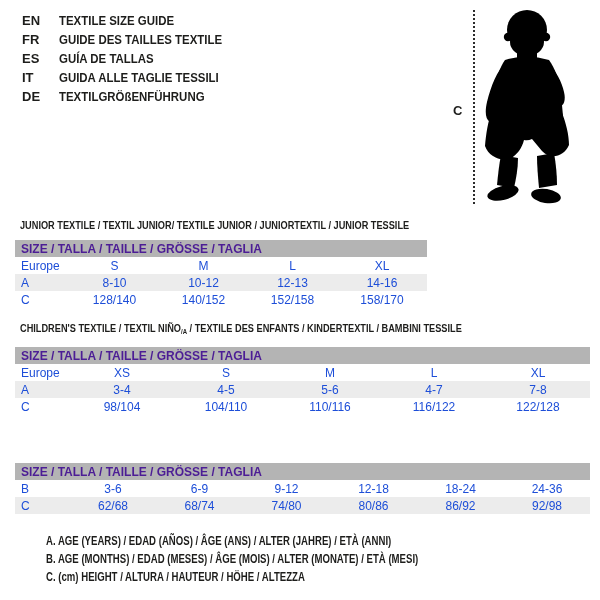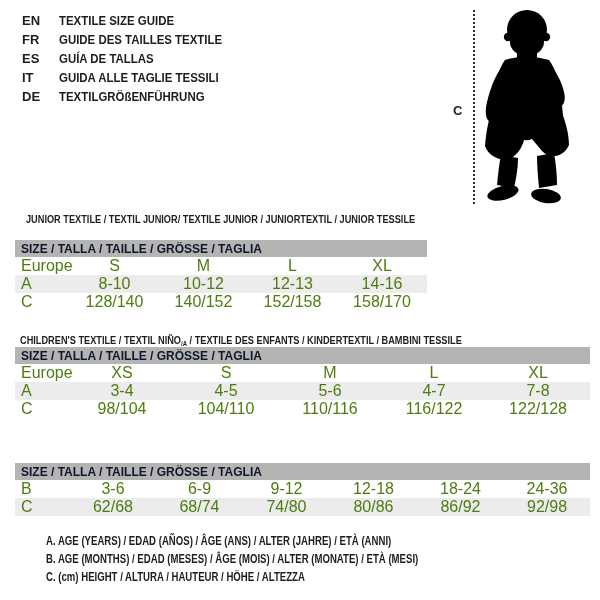--- a/index.html
+++ b/index.html
@@ -22,22 +22,22 @@
   #dash-line { position:absolute; left:23px; top:10px; height:194px; width:0; border-left:2px dotted #2b2b2b; }
   #measure-label { position:absolute; left:3px; top:103px; font-size:13px; font-weight:700; }
   #baby-svg { position:absolute; left:32px; top:8px; }
 
   
   .sec-title { position:absolute; left:20px; font-size:11.5px; font-weight:700; letter-spacing:0; line-height:18px; }
   .sub-a { font-size:7.5px; vertical-align:-2px; }
 
   
   .size-table { position:absolute; left:15px; border-collapse:collapse; table-layout:fixed; }
-  .size-table td { height:17px; padding:0; font-size:16px; text-align:center; vertical-align:middle; color:#4d7c0f; }
-  .size-table tr.hdr td { background:#b4b4b4; text-align:left; padding-left:6px; font-weight:700; color:#0f172a; font-size:12px; }
+  .size-table td { height:17px; padding:0; font-size:12px; text-align:center; vertical-align:middle; color:#1d4ed8; }
+  .size-table tr.hdr td { background:#b4b4b4; text-align:left; padding-left:6px; font-weight:700; color:#4c1d95; font-size:12px; }
   .size-table td.lbl { text-align:left; padding-left:6px; }
   .size-table tr.shaded td { background:#ececec; }
 
   
   #legend { position:absolute; left:15px; top:534px; }
   .legend-line { height:18px; font-size:12px; font-weight:700;margin-left:31px; }
 </style>
 </head>
 <body>
 
@@ -81,21 +81,21 @@
         <path d="M66,55 C74,63 80,74 82,84 C84,92 82,98 77,99 C72,99 69,95 69,88 C68,78 64,68 60,60 Z"></path>
         <path d="M10,103 Q45,118 80,105 C84,115 87,127 87,137 C82,149 68,152 60,143 L50,131 Q46,133 42,132 C40,140 35,147 29,150 C19,154 7,149 3,138 C4,126 6,113 10,103 Z"></path>
         <path d="M19,147 L36,150 C36,161 34,171 32,180 L15,177 C16,167 17,157 19,147 Z"></path>
         <path d="M55,148 L72,145 C74,156 75,167 75,177 L57,180 C56,169 55,158 55,148 Z"></path>
         <ellipse cx="21" cy="185" rx="16" ry="7" transform="rotate(-14 21 185)"></ellipse>
         <ellipse cx="64" cy="188" rx="15" ry="7" transform="rotate(9 64 188)"></ellipse>
       </g>
     </svg>
   </div>
 
-  <div class="sec-title" style="top:210px;margin-left:6px;">
+  <div class="sec-title" style="top:216px;">
     <span class="cond">JUNIOR TEXTILE / TEXTIL JUNIOR/ TEXTILE JUNIOR / JUNIORTEXTIL / JUNIOR TESSILE</span>
   </div>
   <table class="size-table" style="top:240px; width:412px;">
     <colgroup>
       <col style="width:55px">
         <col style="width:89px">
         <col style="width:89px">
         <col style="width:89px">
         <col style="width:90px">
     </colgroup>
@@ -120,21 +120,21 @@
       <tr>
         <td class="lbl">C</td>
         <td>128/140</td>
         <td>140/152</td>
         <td>152/158</td>
         <td>158/170</td>
       </tr>
     </tbody>
   </table>
 
-  <div class="sec-title" style="top:331px;">
+  <div class="sec-title" style="top:319px;">
     <span class="cond"><span>CHILDREN'S TEXTILE / TEXTIL NIÑO</span><span class="sub-a">/A</span><span> / TEXTILE DES ENFANTS / KINDERTEXTIL / BAMBINI TESSILE</span></span>
   </div>
   <table class="size-table" style="top:347px; width:575px;">
     <colgroup>
       <col style="width:55px">
         <col style="width:104px">
         <col style="width:104px">
         <col style="width:104px">
         <col style="width:104px">
         <col style="width:104px">

